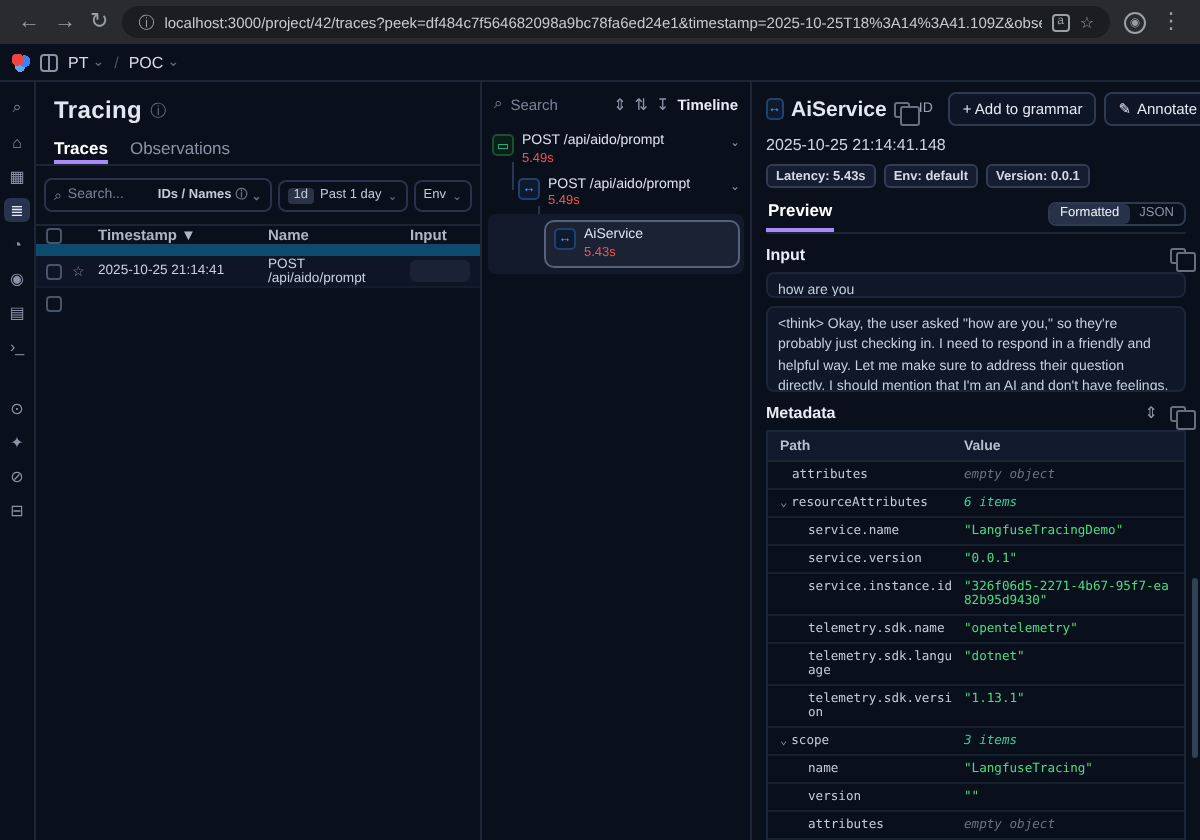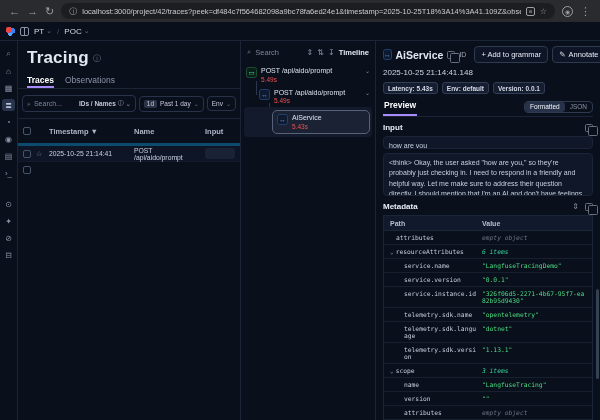--- a/index.html
+++ b/index.html
@@ -41,34 +41,34 @@
 
   
   .rail { width:18px; flex:0 0 auto; border-right:1px solid #1c2536; display:flex; flex-direction:column; align-items:center; padding-top:7px; gap:5px; }
   .rail-ic { width:13px; height:12px; display:flex; align-items:center; justify-content:center; color:#8b93a7; font-size:8px; border-radius:3px; cursor:pointer; }
   .rail-ic.active { background:#28344e; color:#e3e9f5; }
   .rail-gap { height:9px; }
 
   
   .traces-panel { width:222px; flex:0 0 auto; display:flex; flex-direction:column; padding-top:7px; min-width:0; }
   .tp-head { padding:0 9px; display:flex; align-items:center; gap:4px; }
-  .tp-title { font-size:17px; font-weight:bold; letter-spacing:.2px; }
+  .tp-title { font-size:12px; font-weight:bold; letter-spacing:.2px; }
   .info-ic { color:#68707f; font-size:8px; }
   .tabs { display:flex; gap:11px; padding:7px 9px 0; border-bottom:1px solid #1c2536; font-size:8.5px; color:#8b93a7; }
   .tab { padding-bottom:1px; cursor:pointer; }
   .tab.active { color:#ffffff; font-weight:bold; border-bottom:2px solid #a78bfa; }
   .filters { display:flex; gap:3px; padding:6px 4px; align-items:center; }
   .searchbox { flex:1; display:flex; align-items:center; gap:3px; border:1px solid #28324a; border-radius:4px; padding:3px 4px; font-size:7px; color:#7b8499; min-width:0; }
   .searchbox .ph { flex:1; white-space:nowrap; overflow:hidden; }
   .search-type { display:flex; gap:2px; align-items:center; white-space:nowrap; color:#c3cad8; font-weight:bold; font-size:6.5px; }
   .pill { display:flex; align-items:center; gap:3px; border:1px solid #28324a; border-radius:4px; padding:3px 4px; font-size:6.5px; color:#c3cad8; white-space:nowrap; cursor:pointer; }
   .badge-1d { background:#2b3447; border-radius:2px; padding:0.5px 3px; font-size:6.5px; }
   .chev { color:#68707f; font-size:6px; }
 
-  .tbl-head { display:flex; align-items:center; height:28px; border-top:1px solid #1c2536; border-bottom:3px solid #0c4a6e; font-size:7.5px; font-weight:bold; color:#aeb6c6; padding:0 5px; gap:5px; }
+  .tbl-head { display:flex; align-items:center; height:16px; border-top:1px solid #1c2536; border-bottom:6px solid #0c4a6e; font-size:7.5px; font-weight:bold; color:#aeb6c6; padding:0 5px; gap:5px; }
   .col-cb { width:9px; flex:0 0 auto; }
   .col-star { width:8px; flex:0 0 auto; }
   .col-ts { width:80px; flex:0 0 auto; }
   .col-name { width:66px; flex:0 0 auto; }
   .col-input { flex:1; min-width:0; }
   .trow { display:flex; align-items:center; height:16px; background:#0e1526; border-bottom:1px solid #141c2c; font-size:6.8px; color:#c9d1df; padding:0 5px; gap:5px; cursor:pointer; }
   .checkbox { width:8px; height:8px; border:1px solid #475569; border-radius:2px; flex:0 0 auto; cursor:pointer; }
   .star { color:#8b93a7; font-size:7px; }
   .input-cell { background:#1a2336; border-radius:3px; height:11px; }
   .trow-ghost { display:flex; align-items:center; height:16px; padding:0 5px; }

